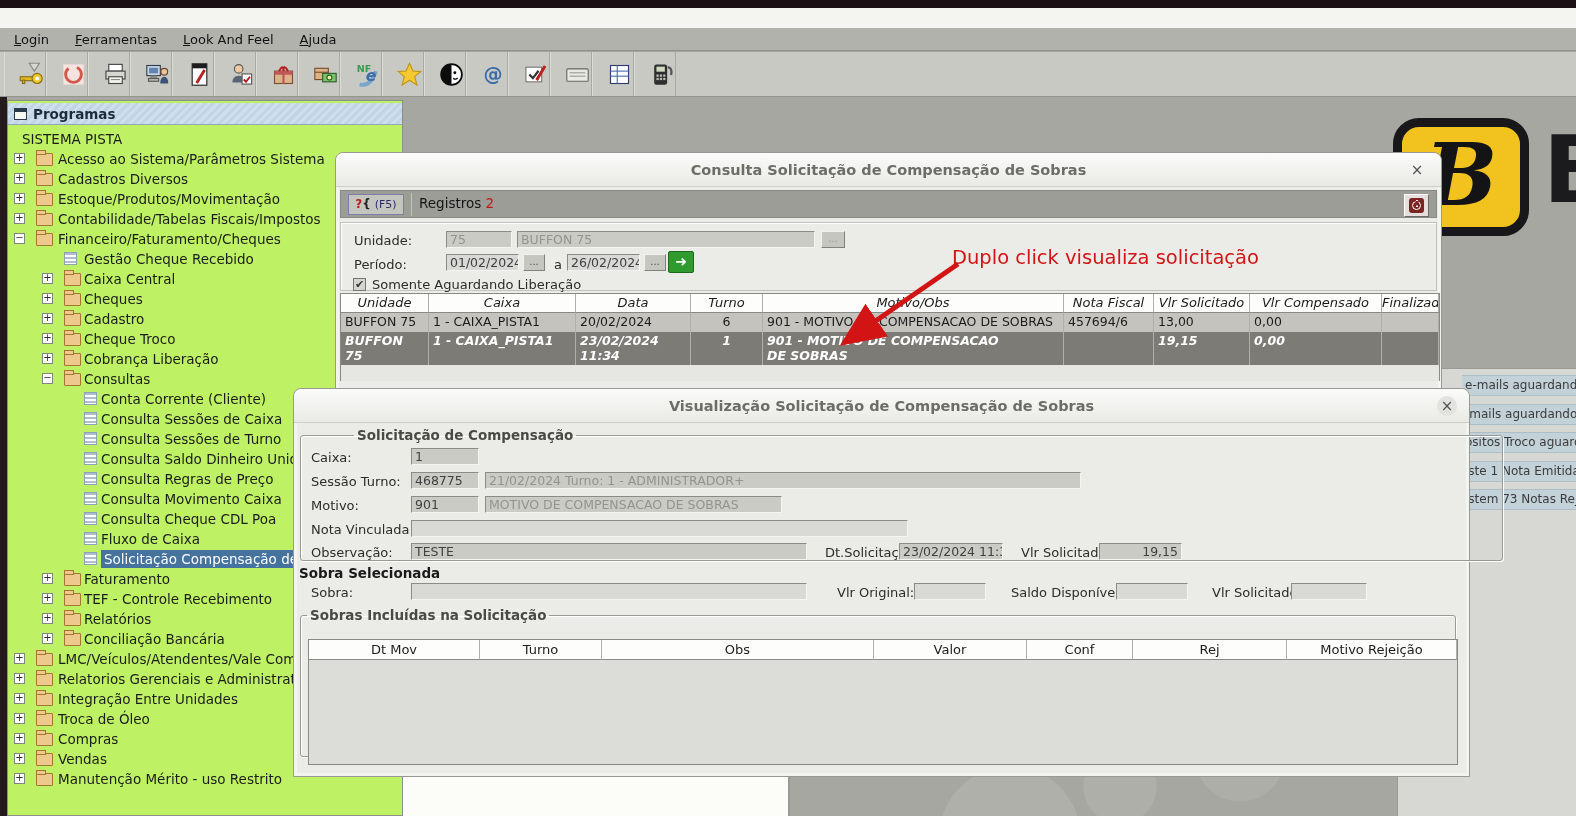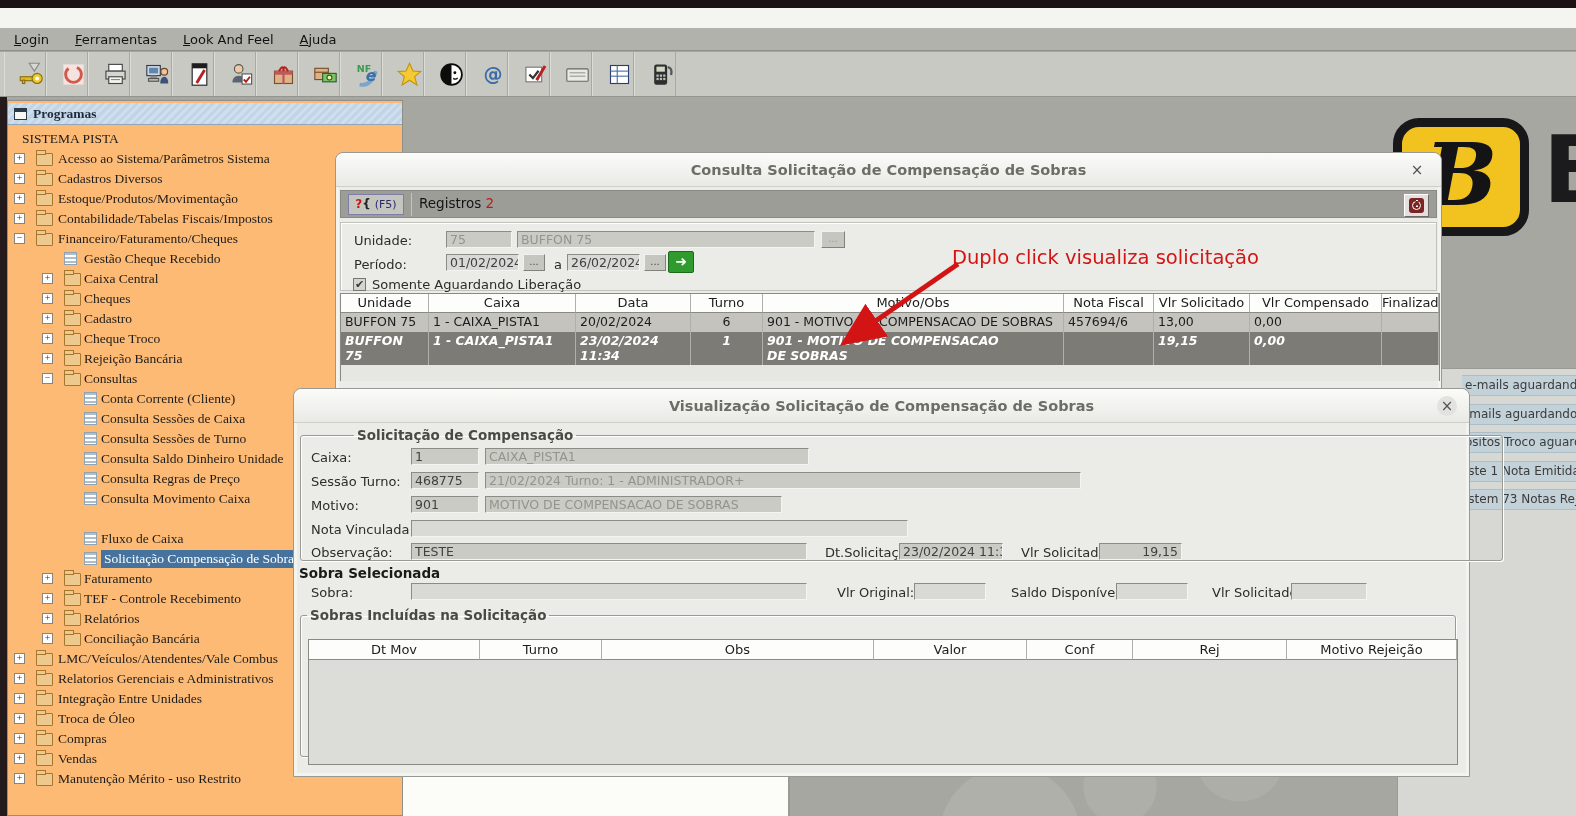--- a/index.html
+++ b/index.html
@@ -43,21 +43,21 @@
   
   #right-window{left:1397px;top:368px;width:179px;height:448px;background:#d7d7d3;border-left:1px solid #9a9a95;border-top:1px solid #9a9a95;}
   .chip{position:absolute;left:1462px;width:114px;height:19px;background:#c3d1d9;border-top:1px solid #aebec6;
         border-bottom:1px solid #aebec6;color:#3b3b3b;font-size:12px;line-height:18px;white-space:nowrap;
         overflow:hidden;padding-left:3px;}
 
   
   #white-window{left:8px;top:370px;width:780px;height:446px;background:#fcfcf9;border-right:2px solid #9b9b96;}
 
   
-  #sidebar{left:7px;top:100px;width:396px;height:716px;background:#fdba74;border:1px solid #8f8f8a;box-sizing:border-box;font-family:Liberation Serif, serif;}
+  #sidebar{left:7px;top:100px;width:396px;height:716px;background:#bef264;border:1px solid #8f8f8a;box-sizing:border-box;}
   #sidebar-title{position:absolute;left:0;top:2px;width:100%;height:22px;box-sizing:border-box;
       background:repeating-linear-gradient(135deg,#c2d5e6 0 3px,#cfdfee 3px 6px);
       border-bottom:1px solid #8fa5ba;display:flex;align-items:center;padding-left:6px;gap:6px;}
   #sidebar-title .t{font-weight:bold;color:#1d2b3a;font-size:13.5px;}
   .win-ico{width:13px;height:12px;background:#f6f6f3;border:1px solid #2a3a4a;box-sizing:border-box;}
   .win-ico::before{content:"";display:block;height:3px;background:#2a3a4a;}
   #tree{position:absolute;left:0;top:24px;width:100%;height:690px;overflow:hidden;}
   .tree-row{position:absolute;height:20px;width:100%;display:flex;align-items:center;}
   .expander{position:absolute;width:11px;height:11px;background:#fff;border:1px solid #848480;box-sizing:border-box;
             font-size:10px;line-height:8px;text-align:center;color:#333;}
@@ -115,21 +115,21 @@
                border:1px solid #c2c2bd;box-shadow:inset 1px 1px 0 #fff;box-sizing:border-box;}
   .checkbox{position:absolute;width:13px;height:13px;background:#d4d4d0;border:1px solid #777772;box-sizing:border-box;
             font-size:11px;line-height:11px;text-align:center;color:#3a3a36;}
   #btn-go{position:absolute;left:332px;top:98px;width:26px;height:22px;background:#2f9b2f;border:1px solid #1d6a1d;
           box-sizing:border-box;color:#fff;font-weight:bold;text-align:center;line-height:19px;font-size:14px;border-radius:2px;}
 
   
   #t1{position:absolute;left:4px;top:140px;width:1098px;border:1px solid #8a8a85;box-sizing:content-box;background:#e6e6e2;}
   .t1-grid{display:grid;grid-template-columns:88px 147px 115px 72px 301px 90px 96px 132px 57px;}
   .t1h{background:#fdfdfb;border-right:1px solid #b0b0ab;border-bottom:1px solid #8a8a85;
-       text-align:center;font-size:13px;height:18px;line-height:18px;overflow:hidden;}
+       text-align:center;font-size:13px;height:18px;line-height:18px;overflow:hidden;font-style:italic;}
   .t1c{border-right:1px solid #b0b0ab;padding:1px 4px;font-size:12.5px;overflow:hidden;white-space:pre-line;}
   .t1r0 .t1c{background:#c4c3be;height:17px;line-height:16px;}
   .t1r1 .t1c{background:#7c7b76;color:#fff;font-style:italic;font-weight:bold;height:32px;line-height:15px;}
   .t1c.ac{text-align:center;} .t1c.ar{}
   #t1-underlay{position:absolute;left:4px;top:212px;width:1098px;height:16px;background:#e6e6e2;border-left:1px solid #8a8a85;border-right:1px solid #8a8a85;}
 
   
   #annotation-text{left:952px;top:246px;color:#d21414;font-size:19.5px;white-space:nowrap;z-index:40;}
   #annotation-arrow{left:810px;top:250px;width:170px;height:110px;z-index:40;}
 
@@ -363,21 +363,21 @@
           <span class="tree-label" style="left: 76px;">Cadastro</span>
         </div>
         <div class="tree-row" style="top: 204px;">
           <span class="expander" style="left: 34px; top: 4px;">+</span>
           <span class="ico-folder" style="left: 56px; top: 4px;"></span>
           <span class="tree-label" style="left: 76px;">Cheque Troco</span>
         </div>
         <div class="tree-row" style="top: 224px;">
           <span class="expander" style="left: 34px; top: 4px;">+</span>
           <span class="ico-folder" style="left: 56px; top: 4px;"></span>
-          <span class="tree-label" style="left: 76px;">Rejeição Bancária</span>
+          <span class="tree-label" style="left: 76px;">Cobrança Liberação</span>
         </div>
         <div class="tree-row" style="top: 244px;">
           <span class="expander" style="left: 34px; top: 4px;">−</span>
           <span class="ico-folder" style="left: 56px; top: 4px;"></span>
           <span class="tree-label" style="left: 76px;">Consultas</span>
         </div>
         <div class="tree-row" style="top: 264px;">
           <span class="ico-list" style="left: 76px; top: 3px;"></span>
           <span class="tree-label" style="left: 93px;">Conta Corrente (Cliente)</span>
         </div>
@@ -393,20 +393,24 @@
           <span class="ico-list" style="left: 76px; top: 3px;"></span>
           <span class="tree-label" style="left: 93px;">Consulta Saldo Dinheiro Unidade</span>
         </div>
         <div class="tree-row" style="top: 344px;">
           <span class="ico-list" style="left: 76px; top: 3px;"></span>
           <span class="tree-label" style="left: 93px;">Consulta Regras de Preço</span>
         </div>
         <div class="tree-row" style="top: 364px;">
           <span class="ico-list" style="left: 76px; top: 3px;"></span>
           <span class="tree-label" style="left: 93px;">Consulta Movimento Caixa</span>
+        </div>
+        <div class="tree-row" style="top: 384px;">
+          <span class="ico-list" style="left: 76px; top: 3px;"></span>
+          <span class="tree-label" style="left: 93px;">Consulta Cheque CDL Poa</span>
         </div>
         <div class="tree-row" style="top: 404px;">
           <span class="ico-list" style="left: 76px; top: 3px;"></span>
           <span class="tree-label" style="left: 93px;">Fluxo de Caixa</span>
         </div>
         <div class="tree-row" style="top: 424px;">
           <span class="ico-list" style="left: 76px; top: 3px;"></span>
           <span class="tree-label sel" style="left: 93px;">Solicitação Compensação de Sobras</span>
         </div>
         <div class="tree-row" style="top: 444px;">
@@ -563,21 +567,20 @@
     <div class="titlebar">
       <span class="title">Visualização Solicitação de Compensação de Sobras</span>
       <span class="close-x circled" style="right:12px;">×</span>
     </div>
 
     <fieldset style="left:6px;top:38px;width:1154px;height:132px;padding-left:47px;">
       <legend>Solicitação de Compensação</legend>
     </fieldset>
     <span class="lbl" style="left:17px;top:61px;">Caixa:</span>
     <span class="field dark-text" style="left:117px;top:59px;width:68px;">1</span>
-    <span class="field grey-text" style="left:191px;top:59px;width:324px;">CAIXA_PISTA1</span>
 
     <span class="lbl" style="left:17px;top:85px;">Sessão Turno:</span>
     <span class="field dark-text" style="left:117px;top:83px;width:68px;">468775</span>
     <span class="field grey-text" style="left:191px;top:83px;width:596px;">21/02/2024 Turno: 1 - ADMINISTRADOR+</span>
 
     <span class="lbl" style="left:17px;top:109px;">Motivo:</span>
     <span class="field dark-text" style="left:117px;top:107px;width:68px;">901</span>
     <span class="field grey-text" style="left:191px;top:107px;width:297px;">MOTIVO DE COMPENSACAO DE SOBRAS</span>
 
     <span class="lbl" style="left:17px;top:133px;">Nota Vinculada:</span>

